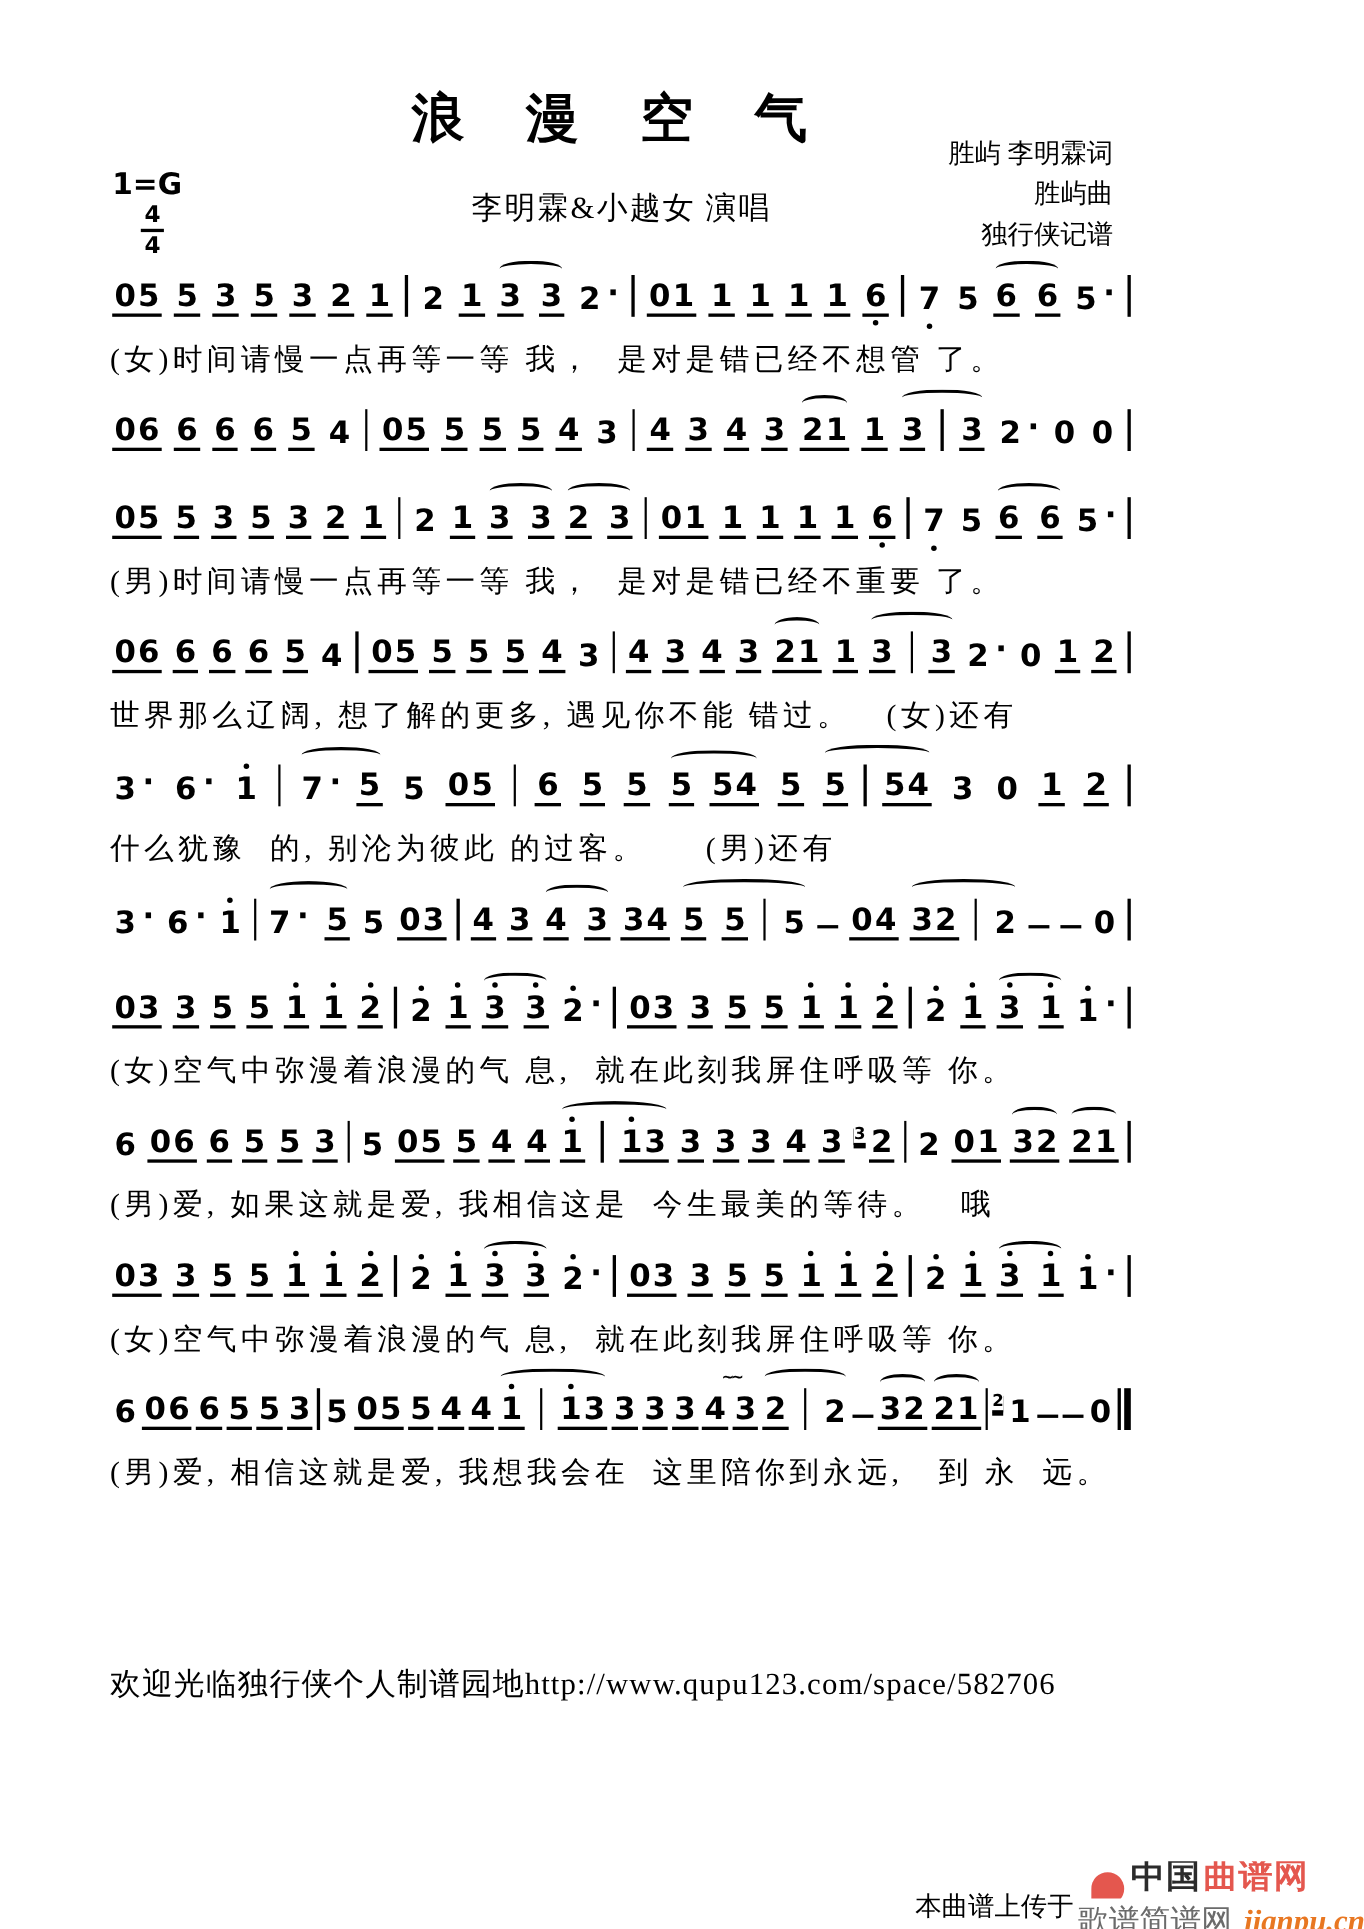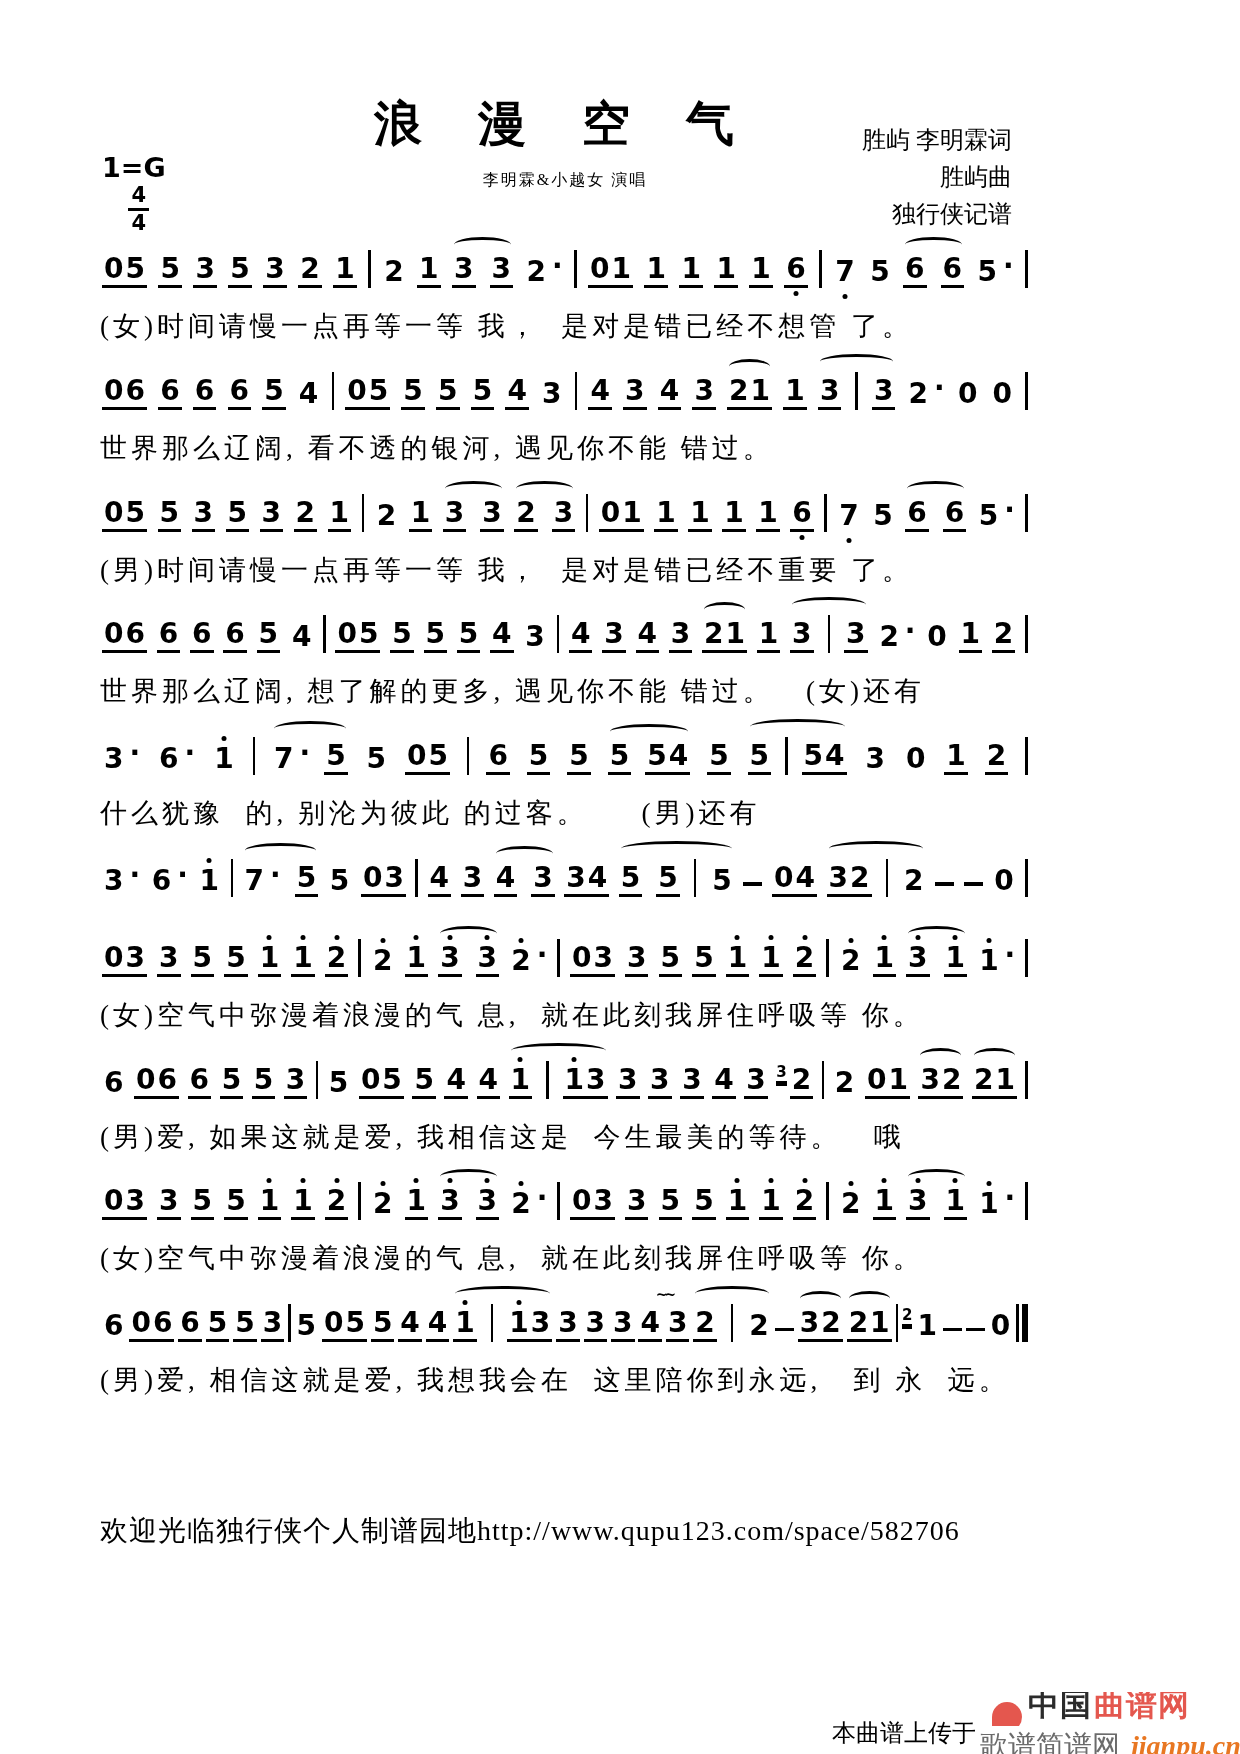--- a/index.html
+++ b/index.html
@@ -1,24 +1,24 @@
 <!DOCTYPE html>
 <html><head>
 <meta charset="utf-8">
 <style>
   html,body{margin:0;padding:0;background:#fff;}
   .page{position:relative;width:1240px;height:1754px;background:#fff;overflow:hidden;
         font-family:"Liberation Serif","DejaVu Serif",serif;color:#000;}
   .content{position:absolute;left:100px;top:0;width:930px;}
 
   
-  .title{position:absolute;left:0;top:92px;width:100%;text-align:center;
+  .title{position:absolute;left:0;top:76px;width:100%;text-align:center;
          font-size:48px;font-weight:700;letter-spacing:22px;white-space:pre;}
   .subtitle{position:absolute;left:0;top:170px;width:100%;text-align:center;
-            font-size:16px;letter-spacing:2px;}
+            font-size:28px;letter-spacing:2px;}
   .keysig{position:absolute;left:2px;top:152px;font-family:"DejaVu Sans",sans-serif;
           font-weight:700;font-size:27px;display:flex;align-items:center;flex-direction:column;}
   .frac{display:inline-flex;flex-direction:column;align-items:center;margin-left:10px;
         font-size:21px;line-height:1;transform:translateY(2px);}
   .frac .ftop{border-bottom:3px solid #000;padding:0 3px 2px;}
   .frac .fbot{padding-top:2px;}
   .credits{position:absolute;right:18px;top:122px;width:208px;font-size:24px;line-height:37px;}
   .credit-row{display:flex;justify-content:flex-end;white-space:pre;}
 
   
@@ -350,21 +350,20 @@
                 <span class="d">0</span>
               </span>
             </span>
             <span class="tok">
               <span class="num">
                 <span class="d">0</span>
               </span>
             </span>
             <span class="bar"></span>
           </div>
-          <div class="lyrics-row">世界那么辽阔, 看不透的银河, 遇见你不能 错过。</div>
         </div>
         <div class="line-block">
           <div class="notes-row">
             <span class="tok">
               <span class="num u1">
                 <span class="d">0</span>
                 <span class="d">5</span>
               </span>
             </span>
             <span class="tok">

